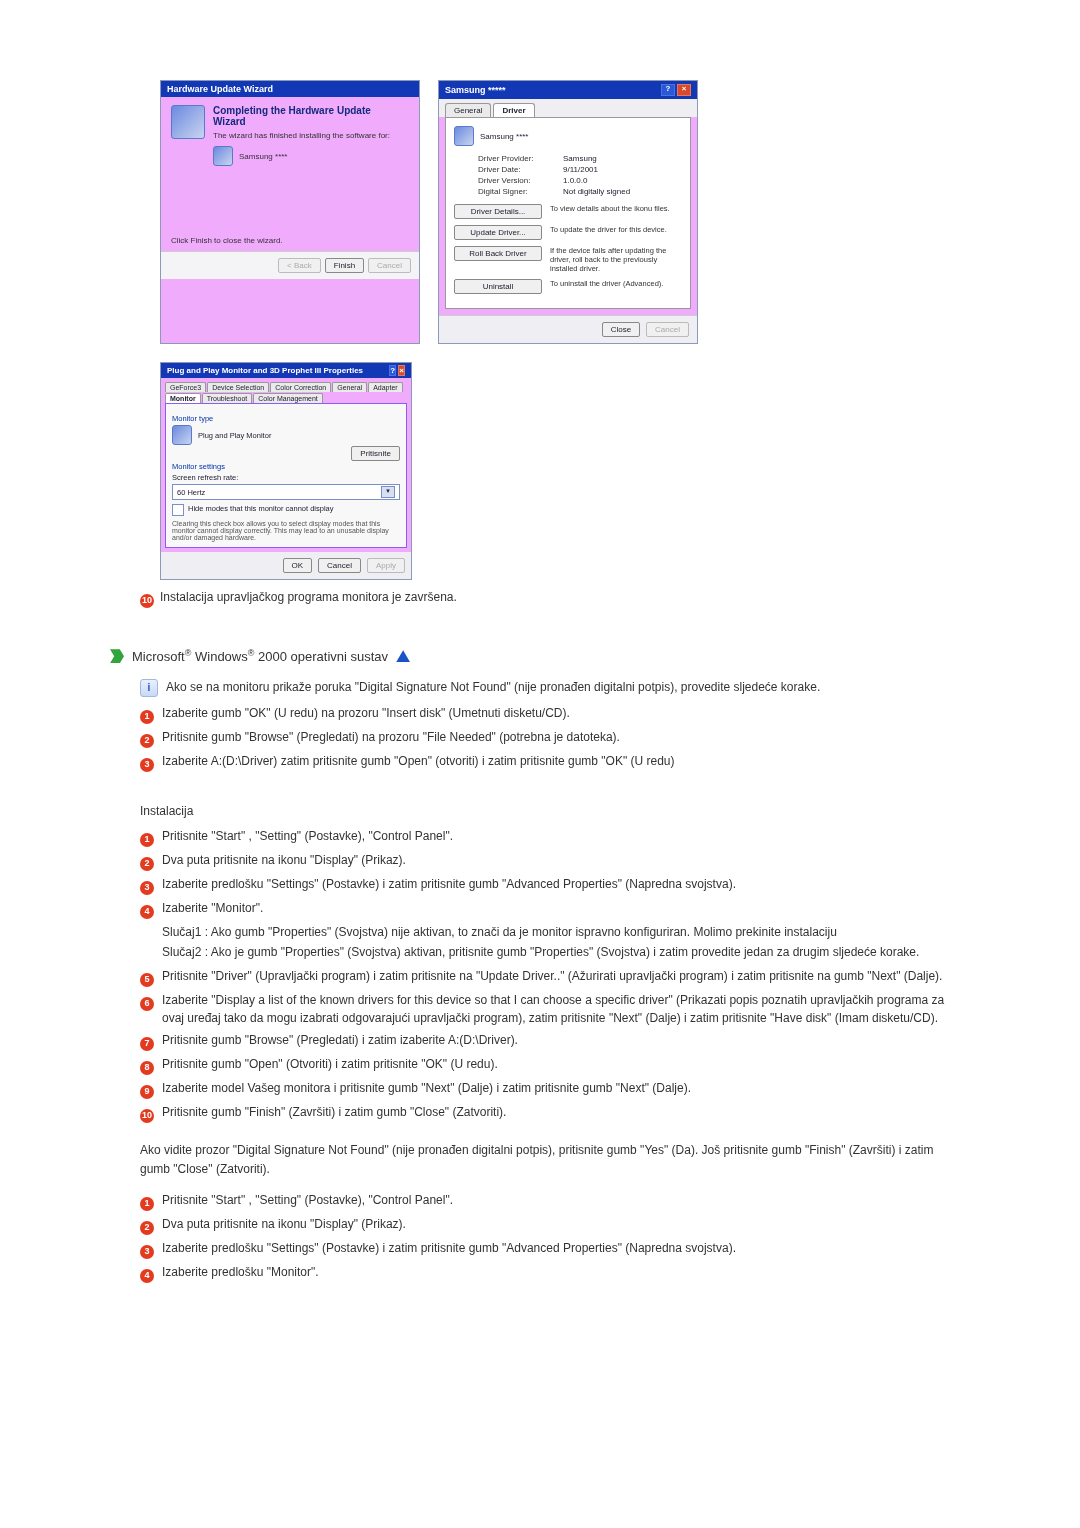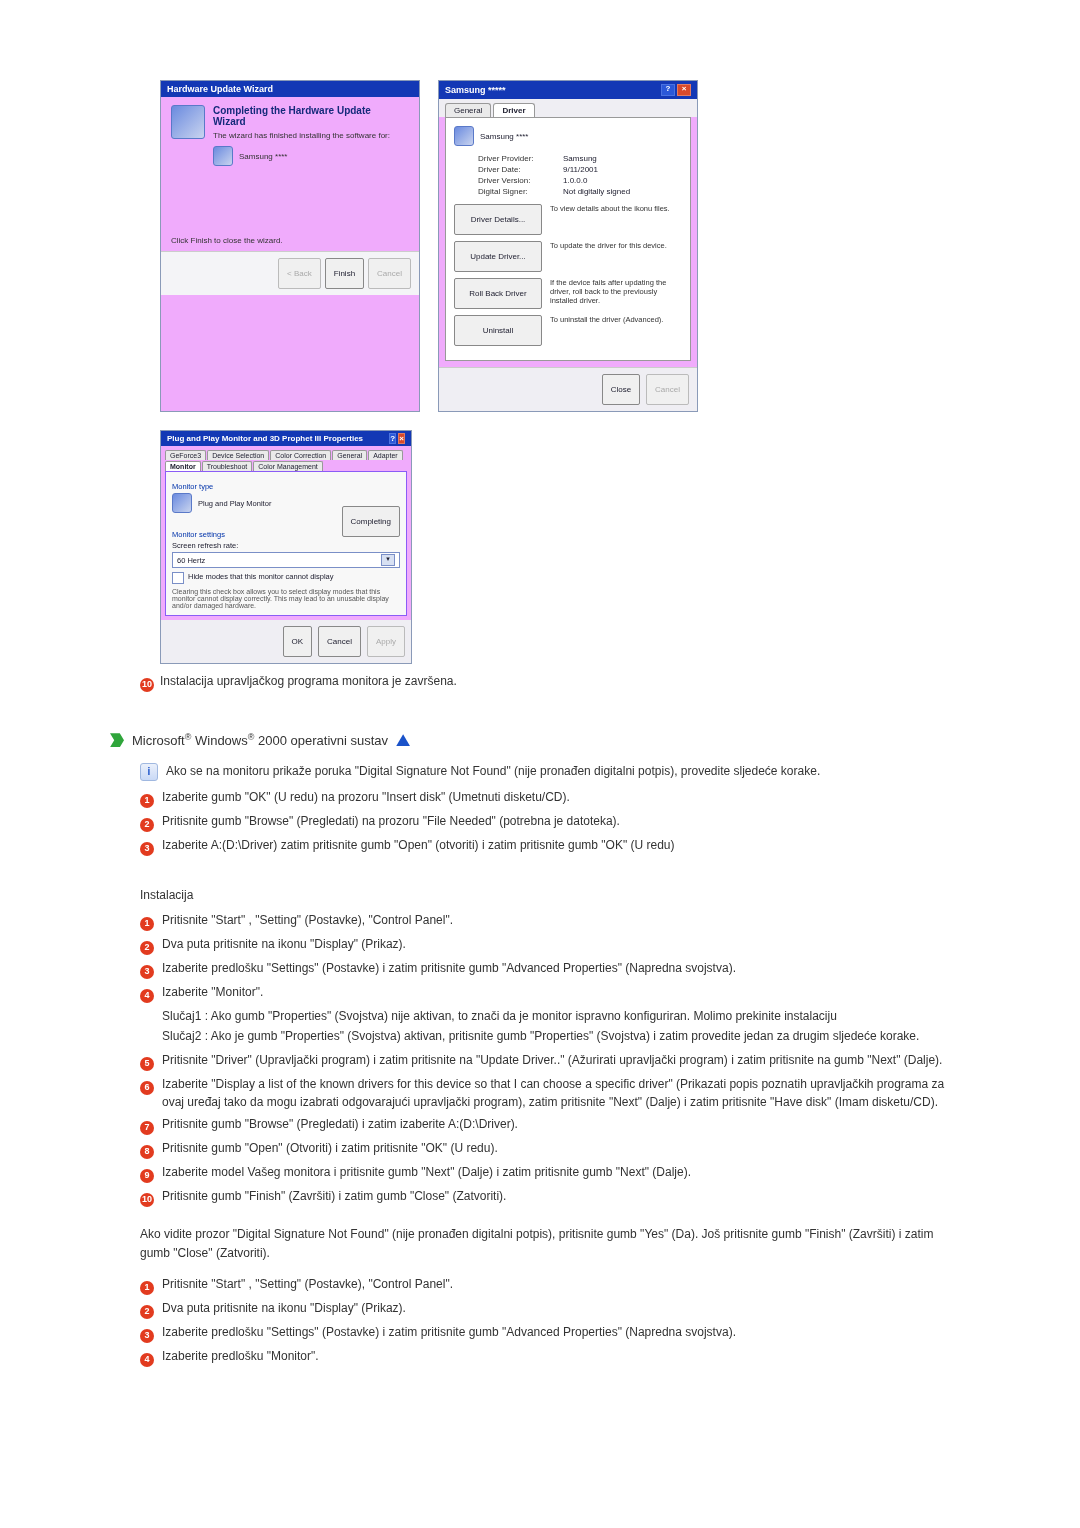--- a/index.html
+++ b/index.html
@@ -68,21 +68,21 @@
   .wiz-foot {
     background:#f4f4f7;
     border-top:1px solid #ccc;
     padding:6px 8px;
     display:flex;
     justify-content:flex-end;
     gap:4px;
   }
   .btn {
     font-size: 8px;
-    padding: 10px 8px;
+    padding: 2px 8px;
     background:#f0f0f0;
     border:1px solid #888;
     border-radius:2px;
   }
   .btn.dis { color:#aaa; border-color:#bbb; }
   .tabs {
     display:flex;
     padding: 4px 6px 0 6px;
     gap:2px;
     background:#efeef3;
@@ -343,21 +343,21 @@
         <span class="ptab">Troubleshoot</span>
         <span class="ptab">Color Management</span>
       </div>
       <div class="prop-body">
         <div class="grp-title">Monitor type</div>
         <div style="display:flex;gap:6px;align-items:center;">
           <div class="wiz-icon small"></div>
           <span>Plug and Play Monitor</span>
         </div>
         <div style="text-align:right;margin:4px 0;">
-          <span class="btn">Completing</span>
+          <span class="btn">Pritisnite</span>
         </div>
         <div class="grp-title">Monitor settings</div>
         <div style="margin-bottom:2px;">Screen refresh rate:</div>
         <div class="combo">
           <span>60 Hertz</span>
           <span class="arrow">▾</span>
         </div>
         <div class="chk">
           <div class="box"></div>
           <span>Hide modes that this monitor cannot display</span>

